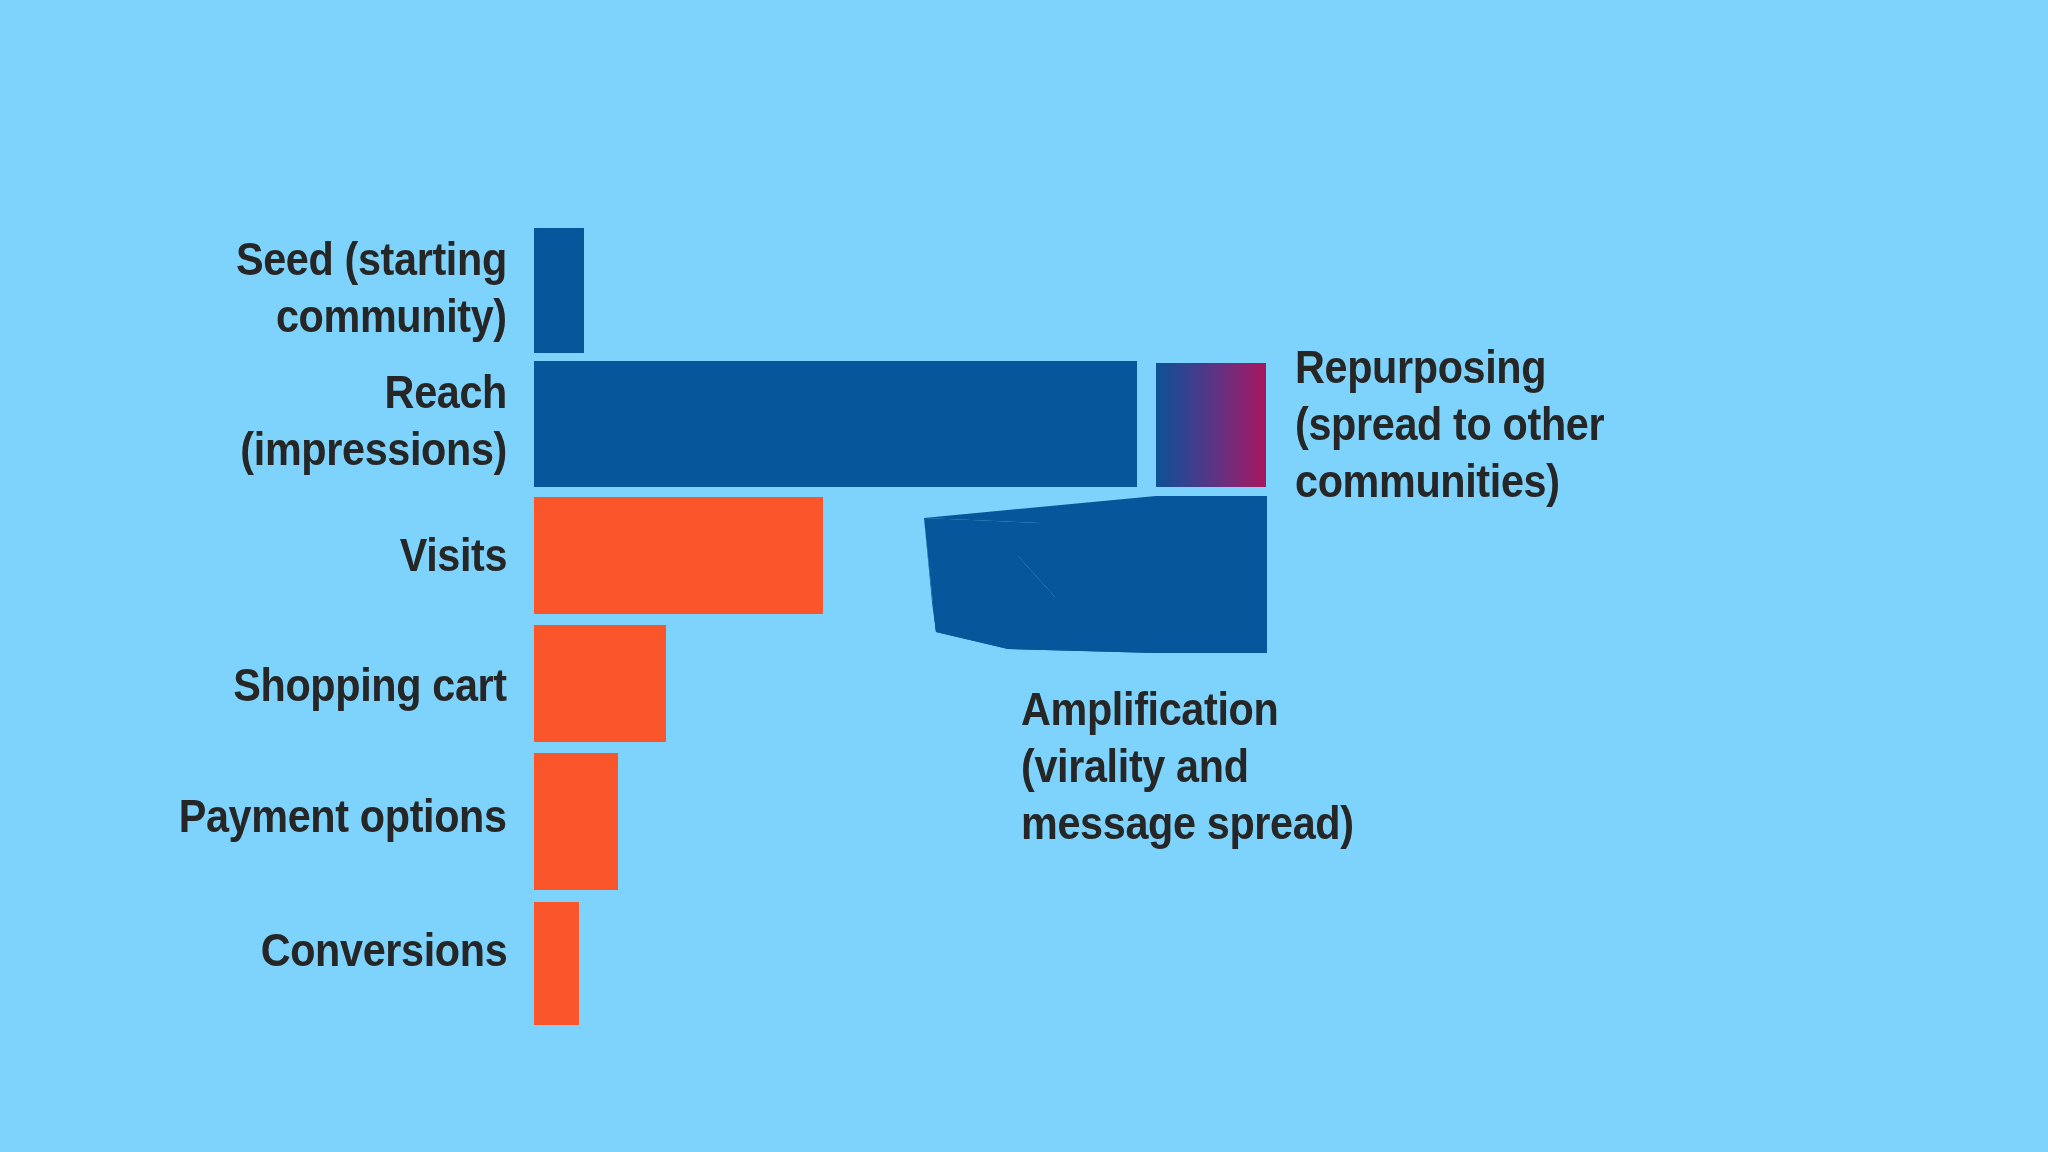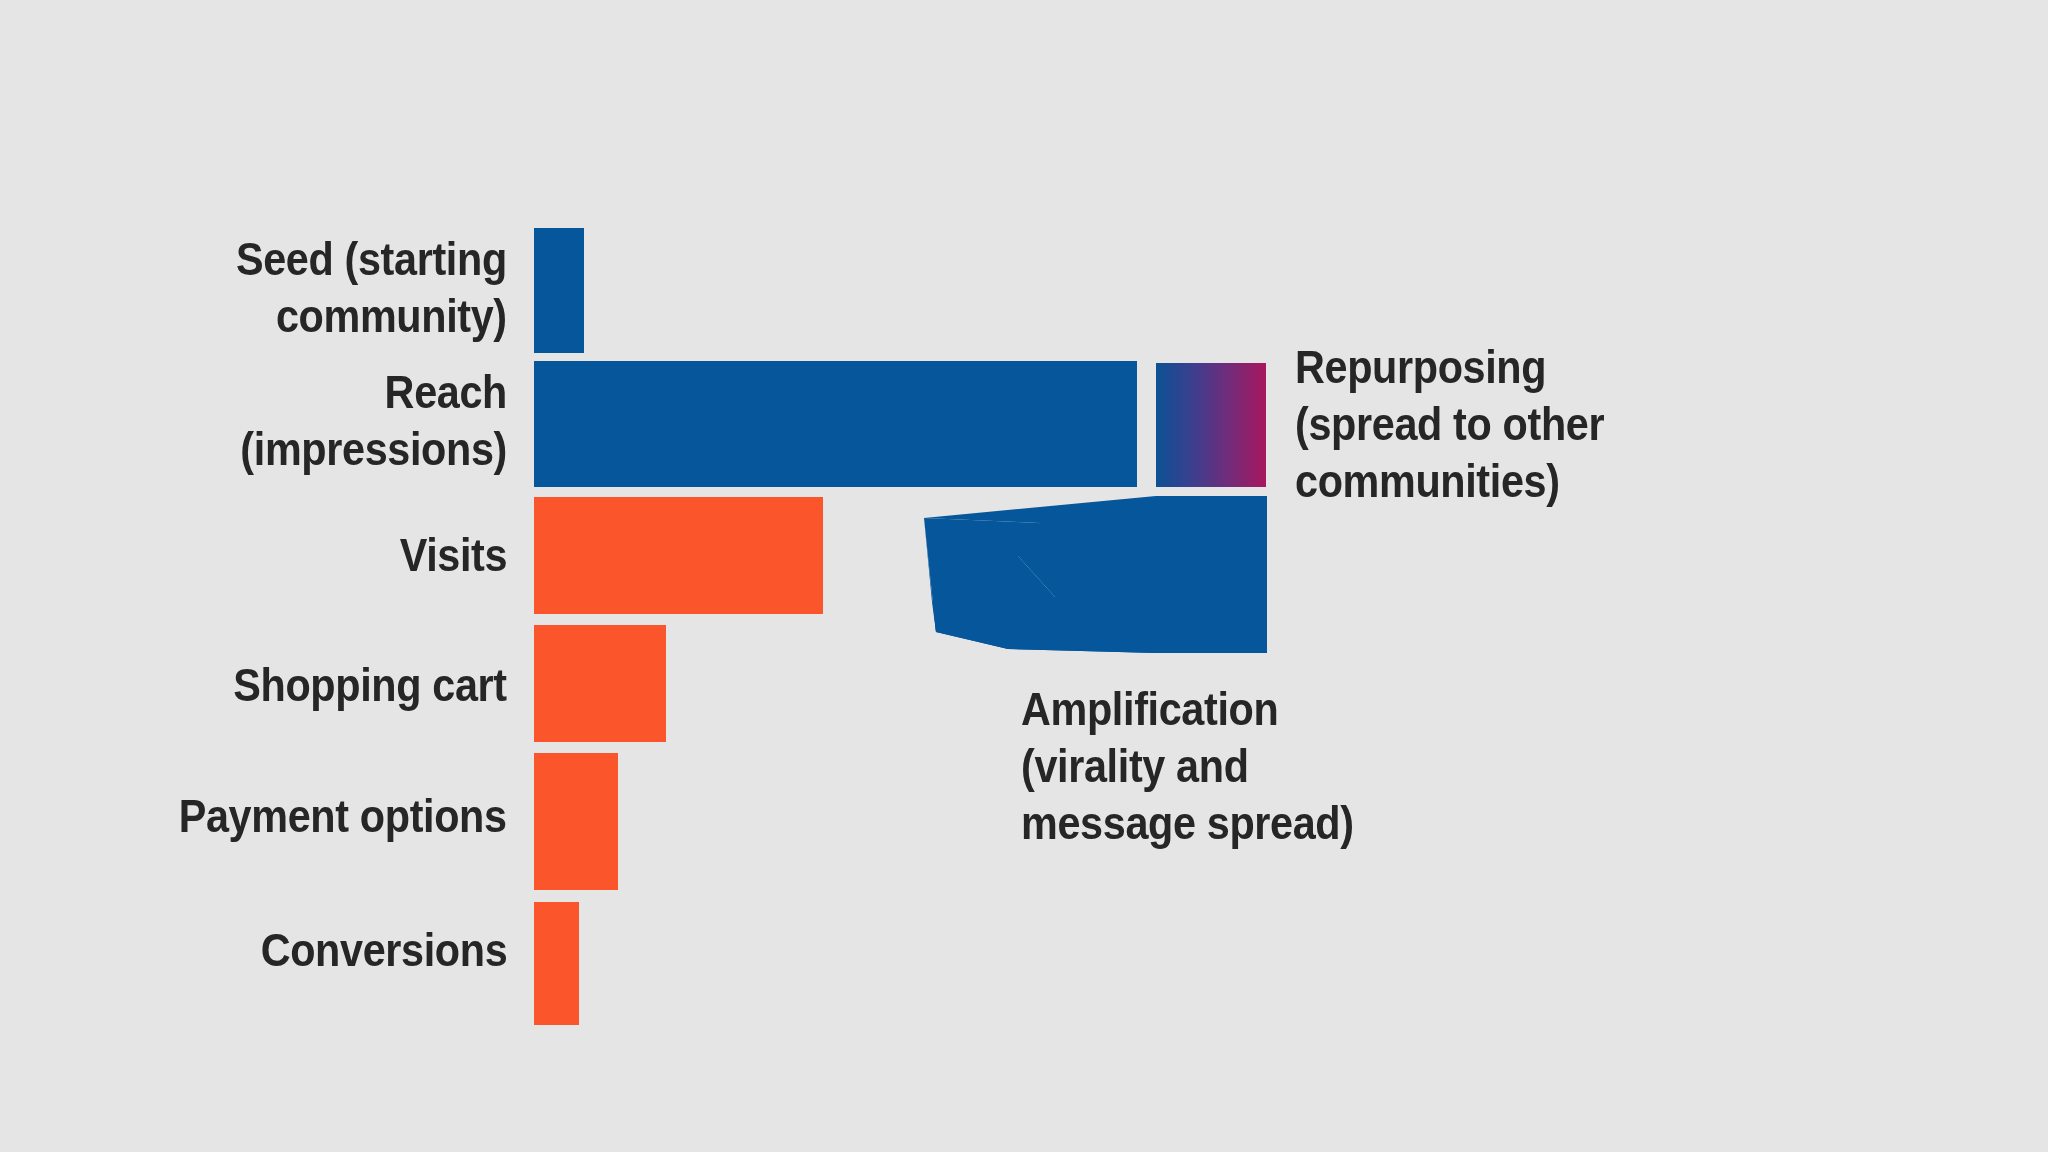--- a/index.html
+++ b/index.html
@@ -8,21 +8,21 @@
     padding: 0;
     background: #ffffff;
   }
   body {
     font-family: "Liberation Sans", "DejaVu Sans", sans-serif;
   }
   #canvas {
     position: relative;
     width: 2048px;
     height: 1152px;
-    background: #e5e5e5;
+    background: #7dd3fc;
     overflow: hidden;
   }
 
   
   .bar {
     position: absolute;
     left: 534px;
   }
   .bar-seed      { top: 228px; width: 50px;  height: 125px; background: #05569A; }
   .bar-reach     { top: 361px; width: 603px; height: 126px; background: #05569A; }

